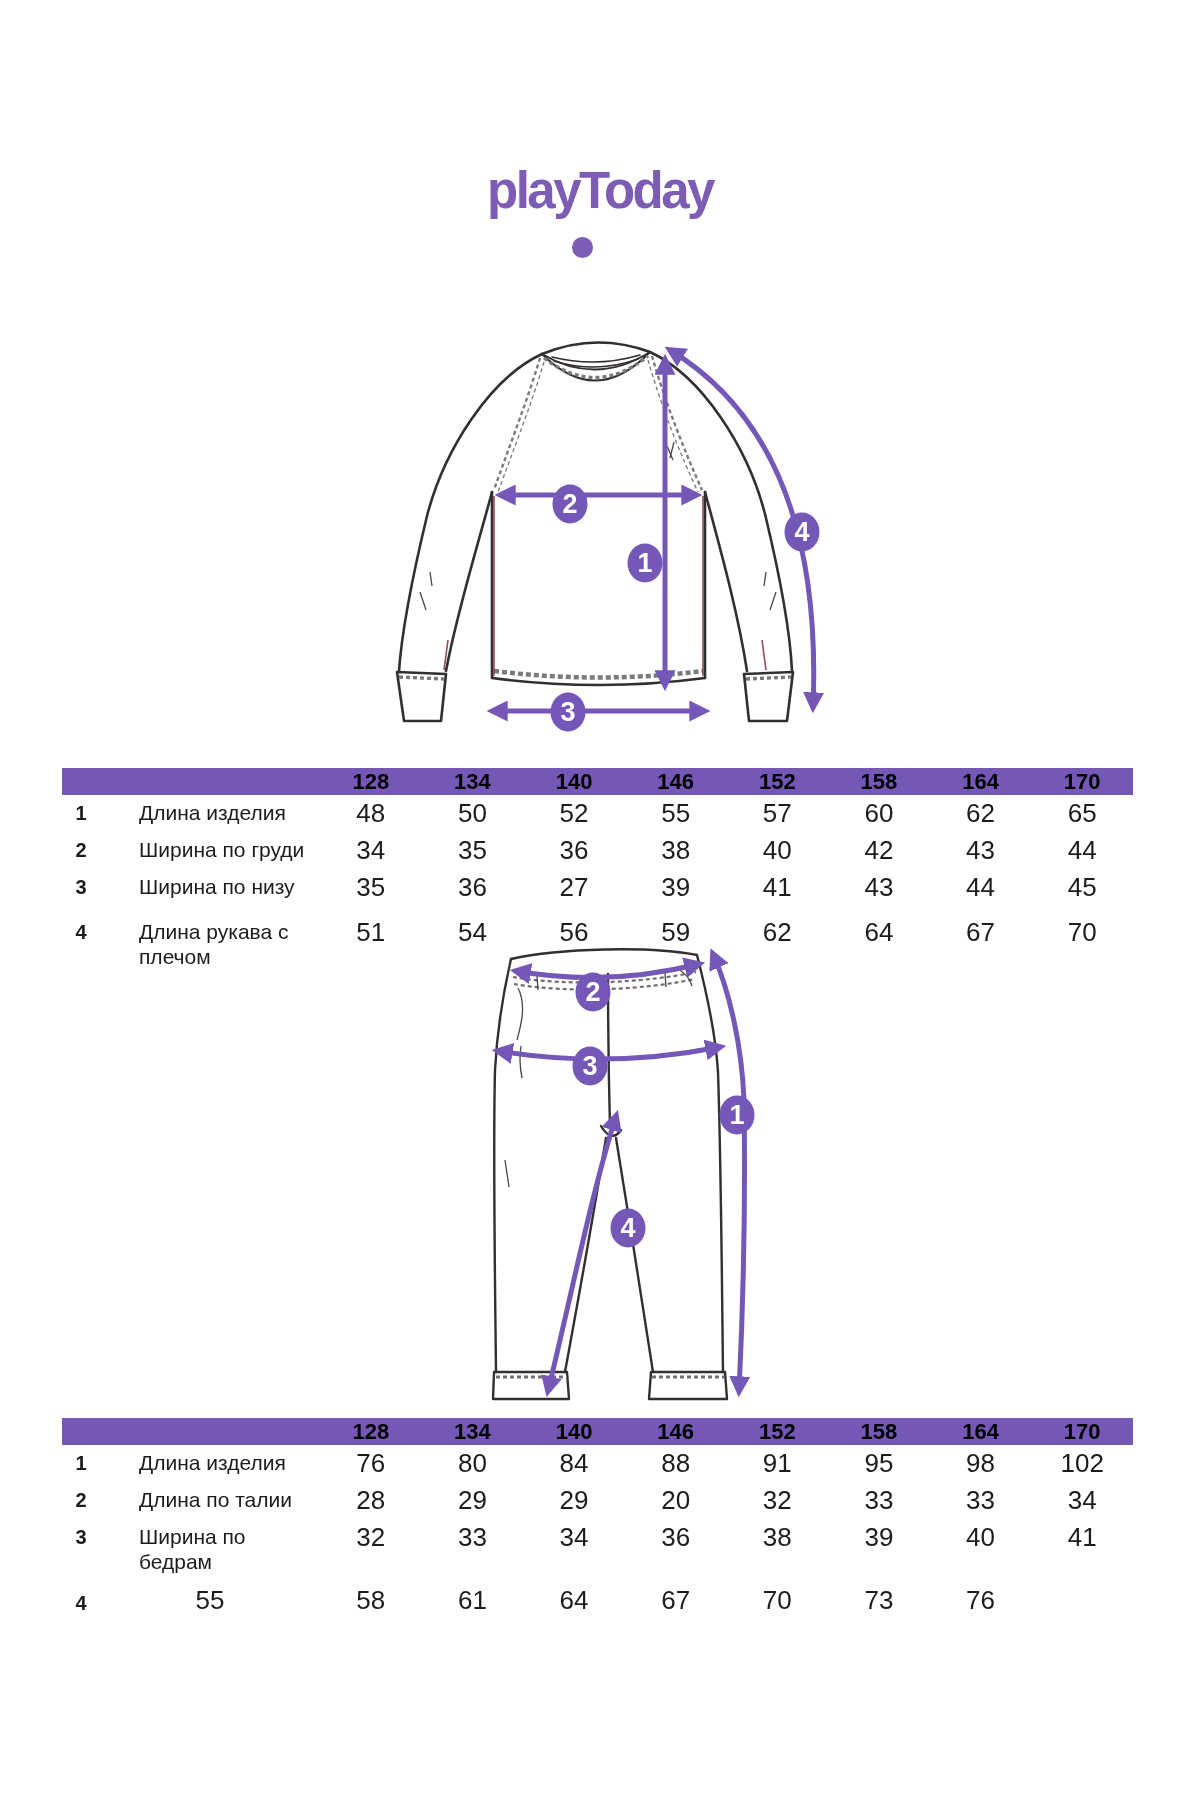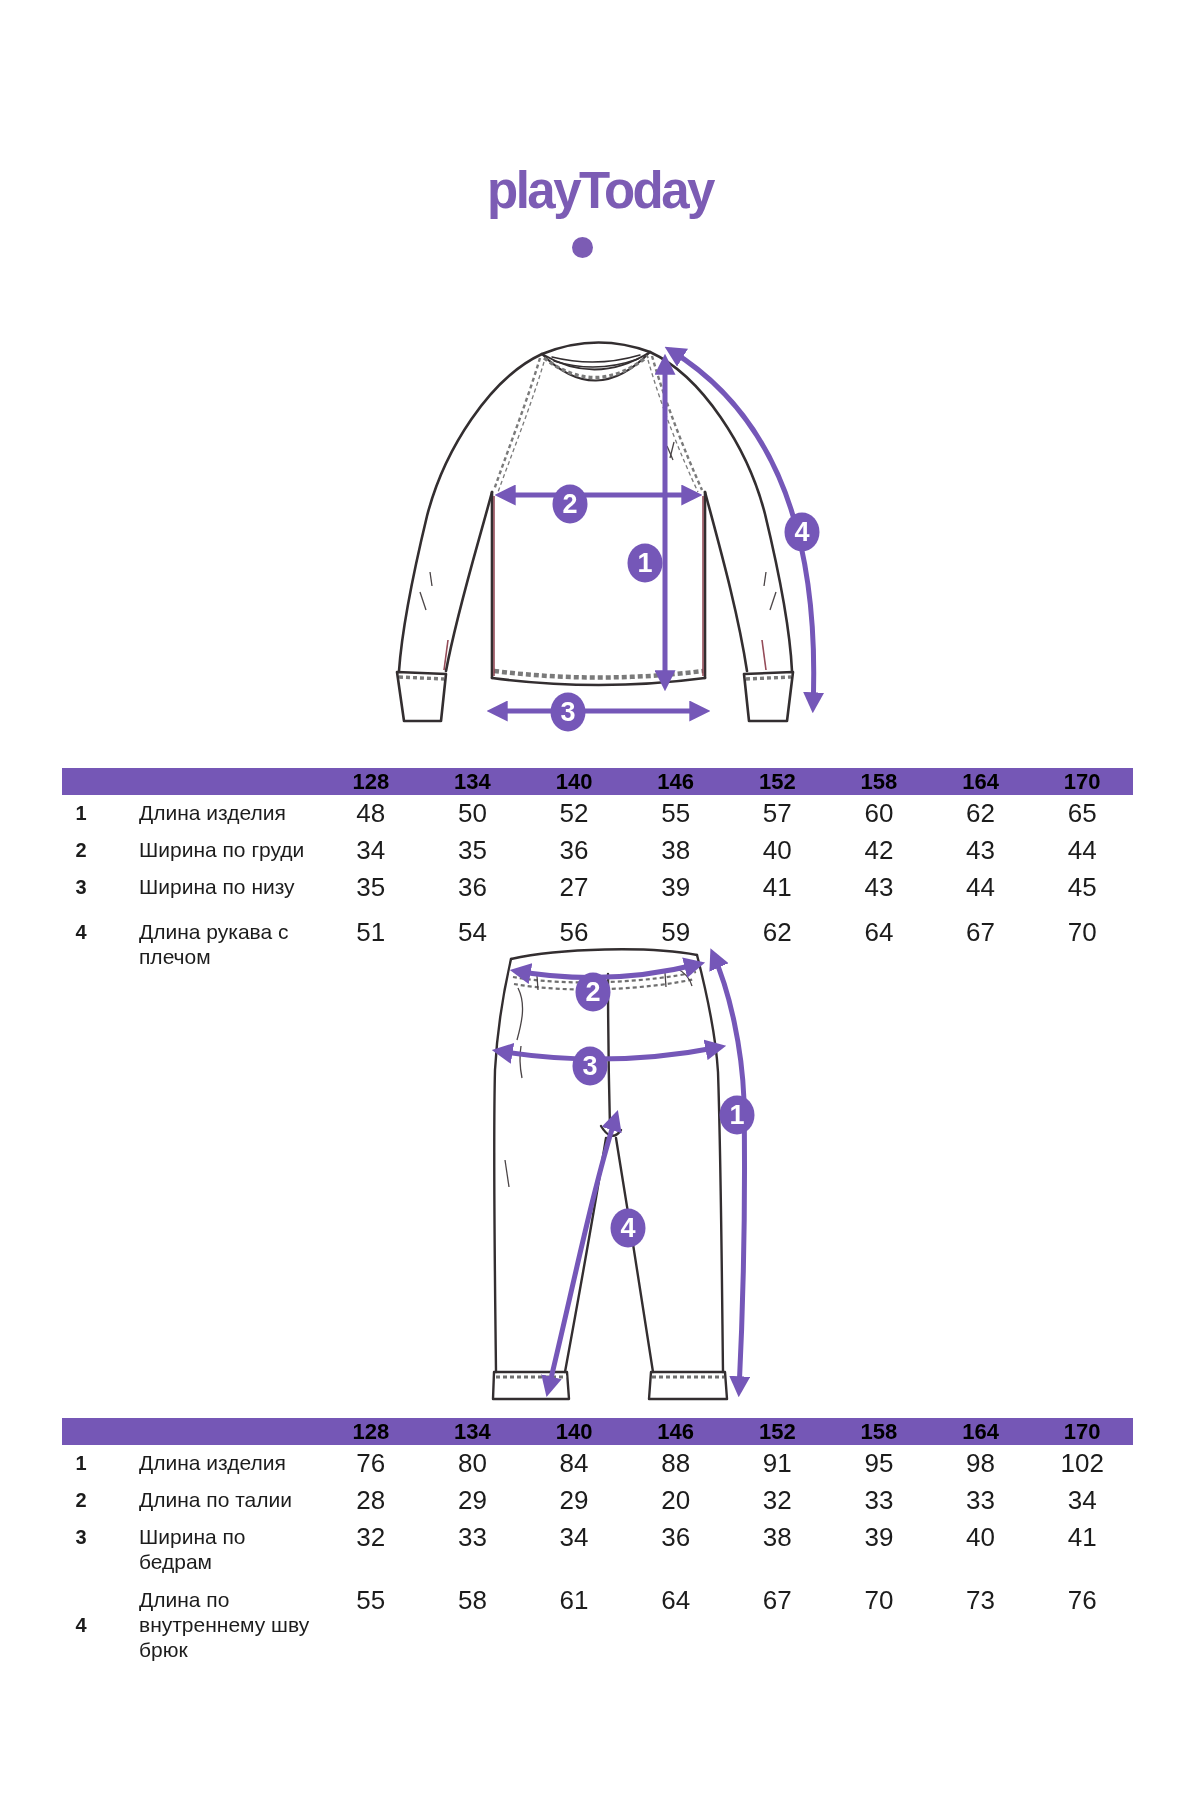--- a/index.html
+++ b/index.html
@@ -288,21 +288,20 @@
         <div class="tval">33</div>
         <div class="tval">34</div>
         <div class="tval">36</div>
         <div class="tval">38</div>
         <div class="tval">39</div>
         <div class="tval">40</div>
         <div class="tval">41</div>
       </div>
       <div class="trow last wrap">
         <div class="tnum">4</div>
-        <div class="tlabel">Длина по внутреннему шву брюк</div>
         <div class="tval">55</div>
         <div class="tval">58</div>
         <div class="tval">61</div>
         <div class="tval">64</div>
         <div class="tval">67</div>
         <div class="tval">70</div>
         <div class="tval">73</div>
         <div class="tval">76</div>
       </div>
     </section>

